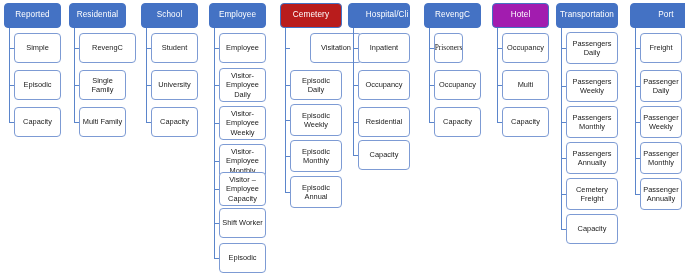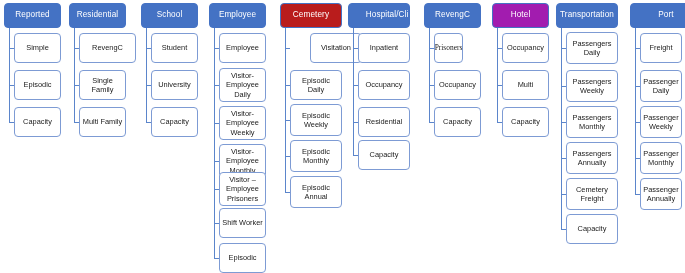--- a/index.html
+++ b/index.html
@@ -119,21 +119,21 @@
       <div class="child-box" style="left: 219px; top: 106px; width: 47px; height: 34px; background: rgb(255, 255, 255); border-color: rgb(125, 155, 212);">Visitor-
 Employee
 Weekly</div>
       <div class="stub" style="left: 214px; top: 161px; width: 5px; background: rgb(91, 133, 203);"></div>
       <div class="child-box" style="left: 219px; top: 144px; width: 47px; height: 34px; background: rgb(255, 255, 255); border-color: rgb(125, 155, 212);">Visitor-
 Employee
 Monthly</div>
       <div class="stub" style="left: 214px; top: 189px; width: 5px; background: rgb(91, 133, 203);"></div>
       <div class="child-box" style="left: 219px; top: 172px; width: 47px; height: 34px; background: rgb(255, 255, 255); border-color: rgb(125, 155, 212);">Visitor –
 Employee
-Prisoners</div>
+Capacity</div>
       <div class="stub" style="left: 214px; top: 223px; width: 5px; background: rgb(91, 133, 203);"></div>
       <div class="child-box" style="left: 219px; top: 208px; width: 47px; height: 30px; background: rgb(255, 255, 255); border-color: rgb(125, 155, 212);">Shift Worker</div>
       <div class="stub" style="left: 214px; top: 258px; width: 5px; background: rgb(91, 133, 203);"></div>
       <div class="child-box" style="left: 219px; top: 243px; width: 47px; height: 30px; background: rgb(255, 255, 255); border-color: rgb(125, 155, 212);">Episodic</div>
     </div>
     <div class="column" style="left: 0px;">
       <div class="node-header" style="left: 280px; width: 62px; background: #b91c1c; border-color: rgb(68, 114, 196); color: rgb(255, 255, 255);">Cemetery</div>
       <div class="trunk" style="left: 285px; top: 28px; height: 164px; background: rgb(91, 133, 203);"></div>
       <div class="stub" style="left: 285px; top: 48px; width: 5px; background: rgb(91, 133, 203);"></div>
       <div class="child-box" style="left: 290px; top: 33px; width: 52px; height: 30px; background: rgb(255, 255, 255); border-color: rgb(125, 155, 212); margin-left: 20px;">Visitation</div>

